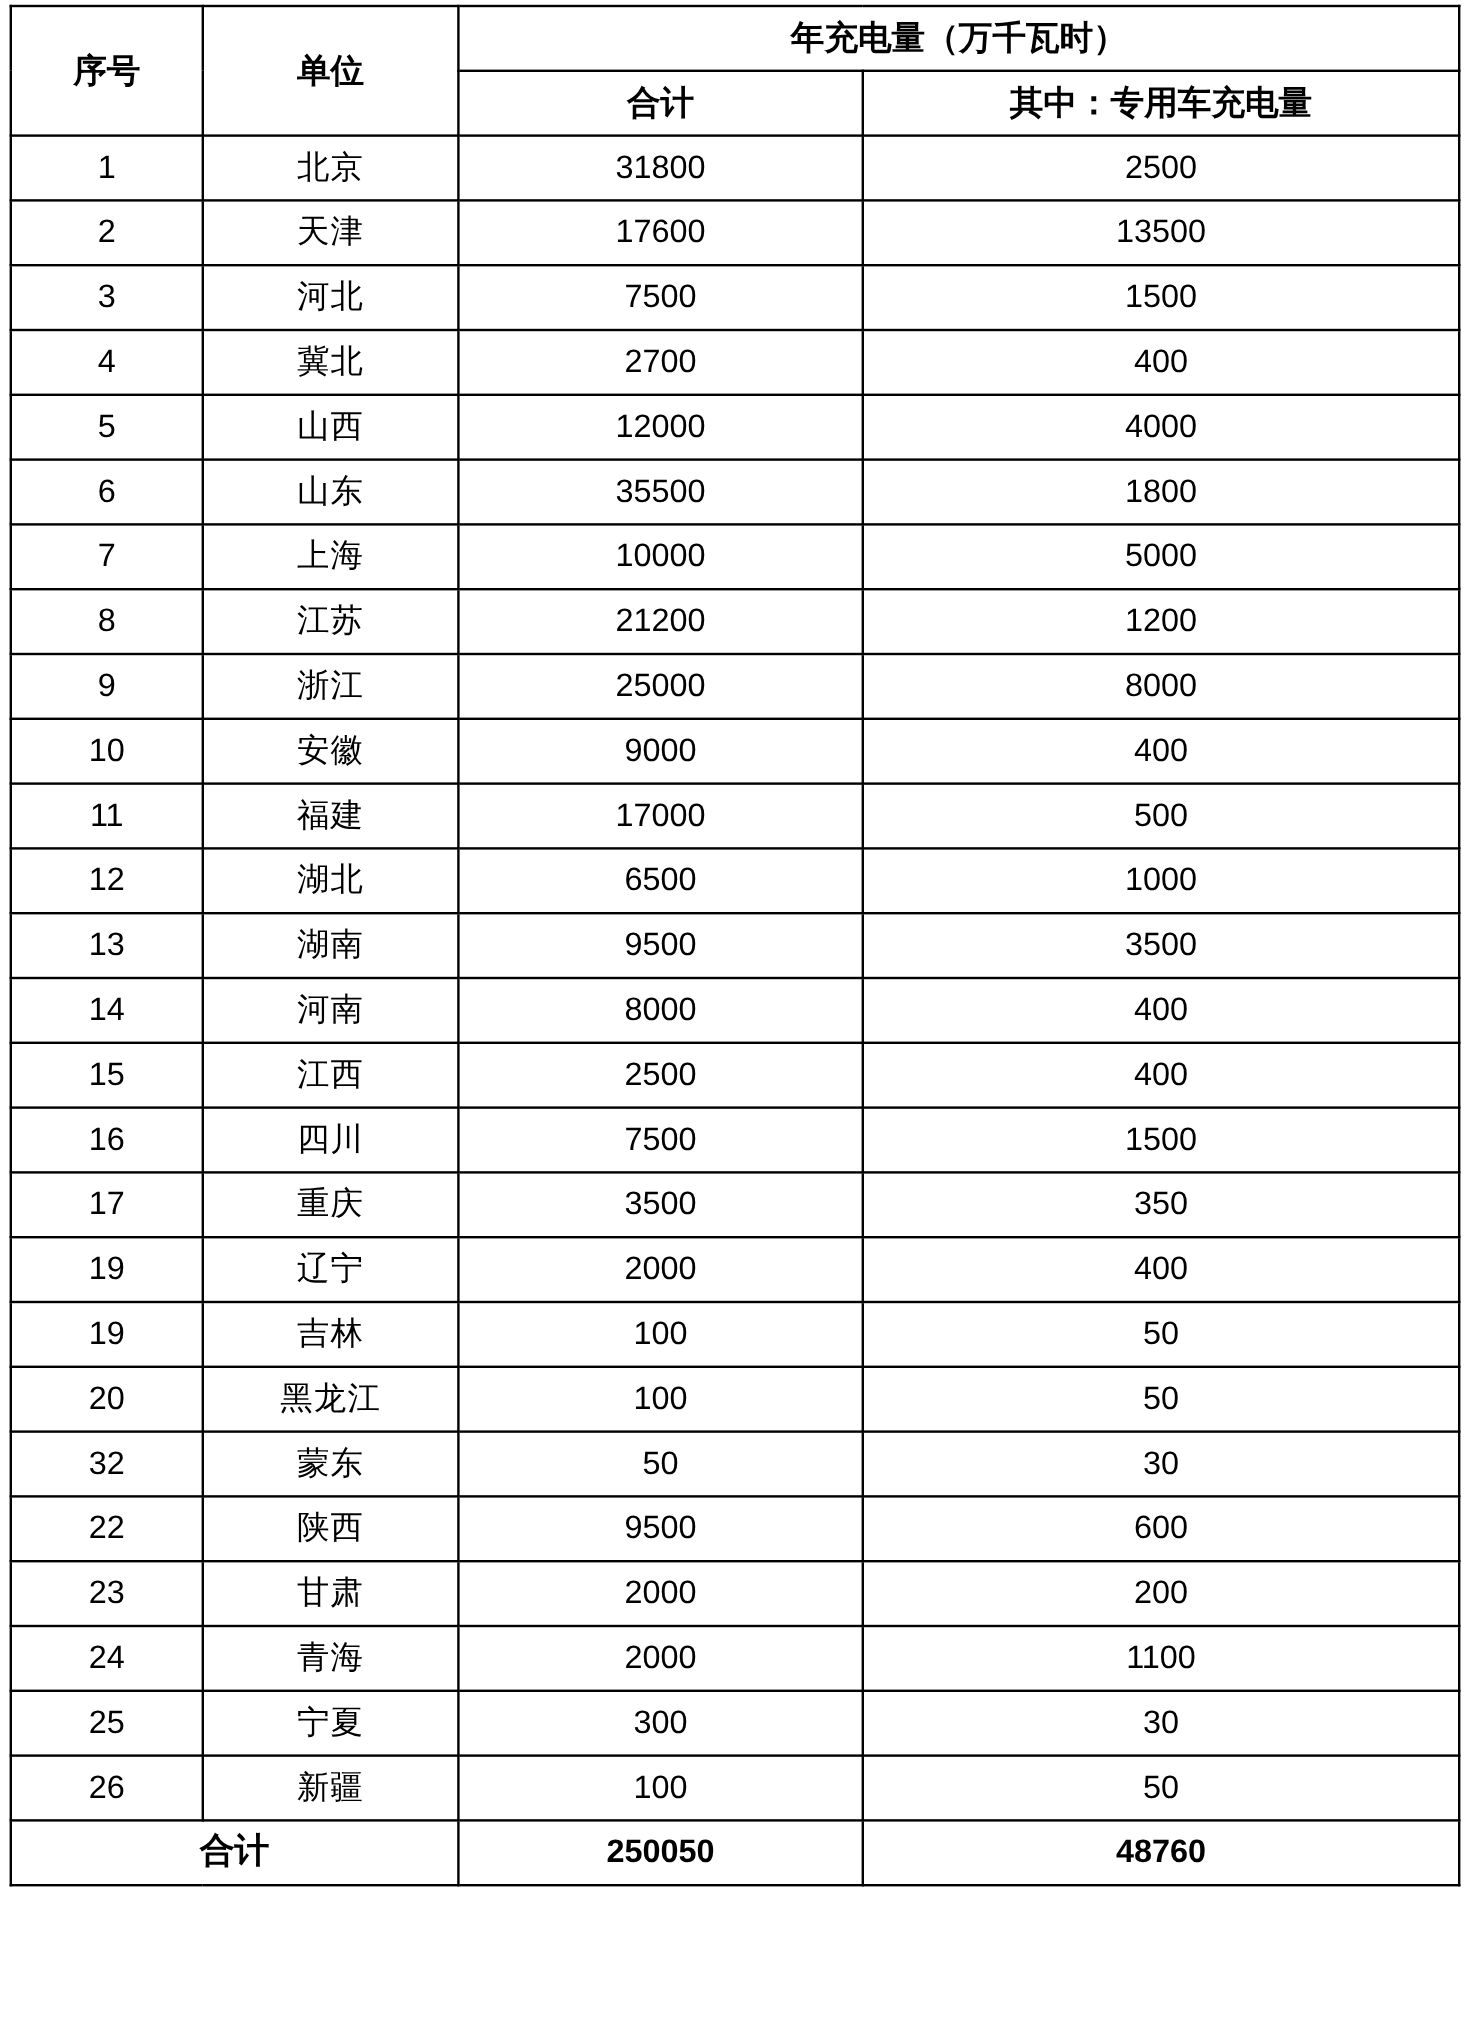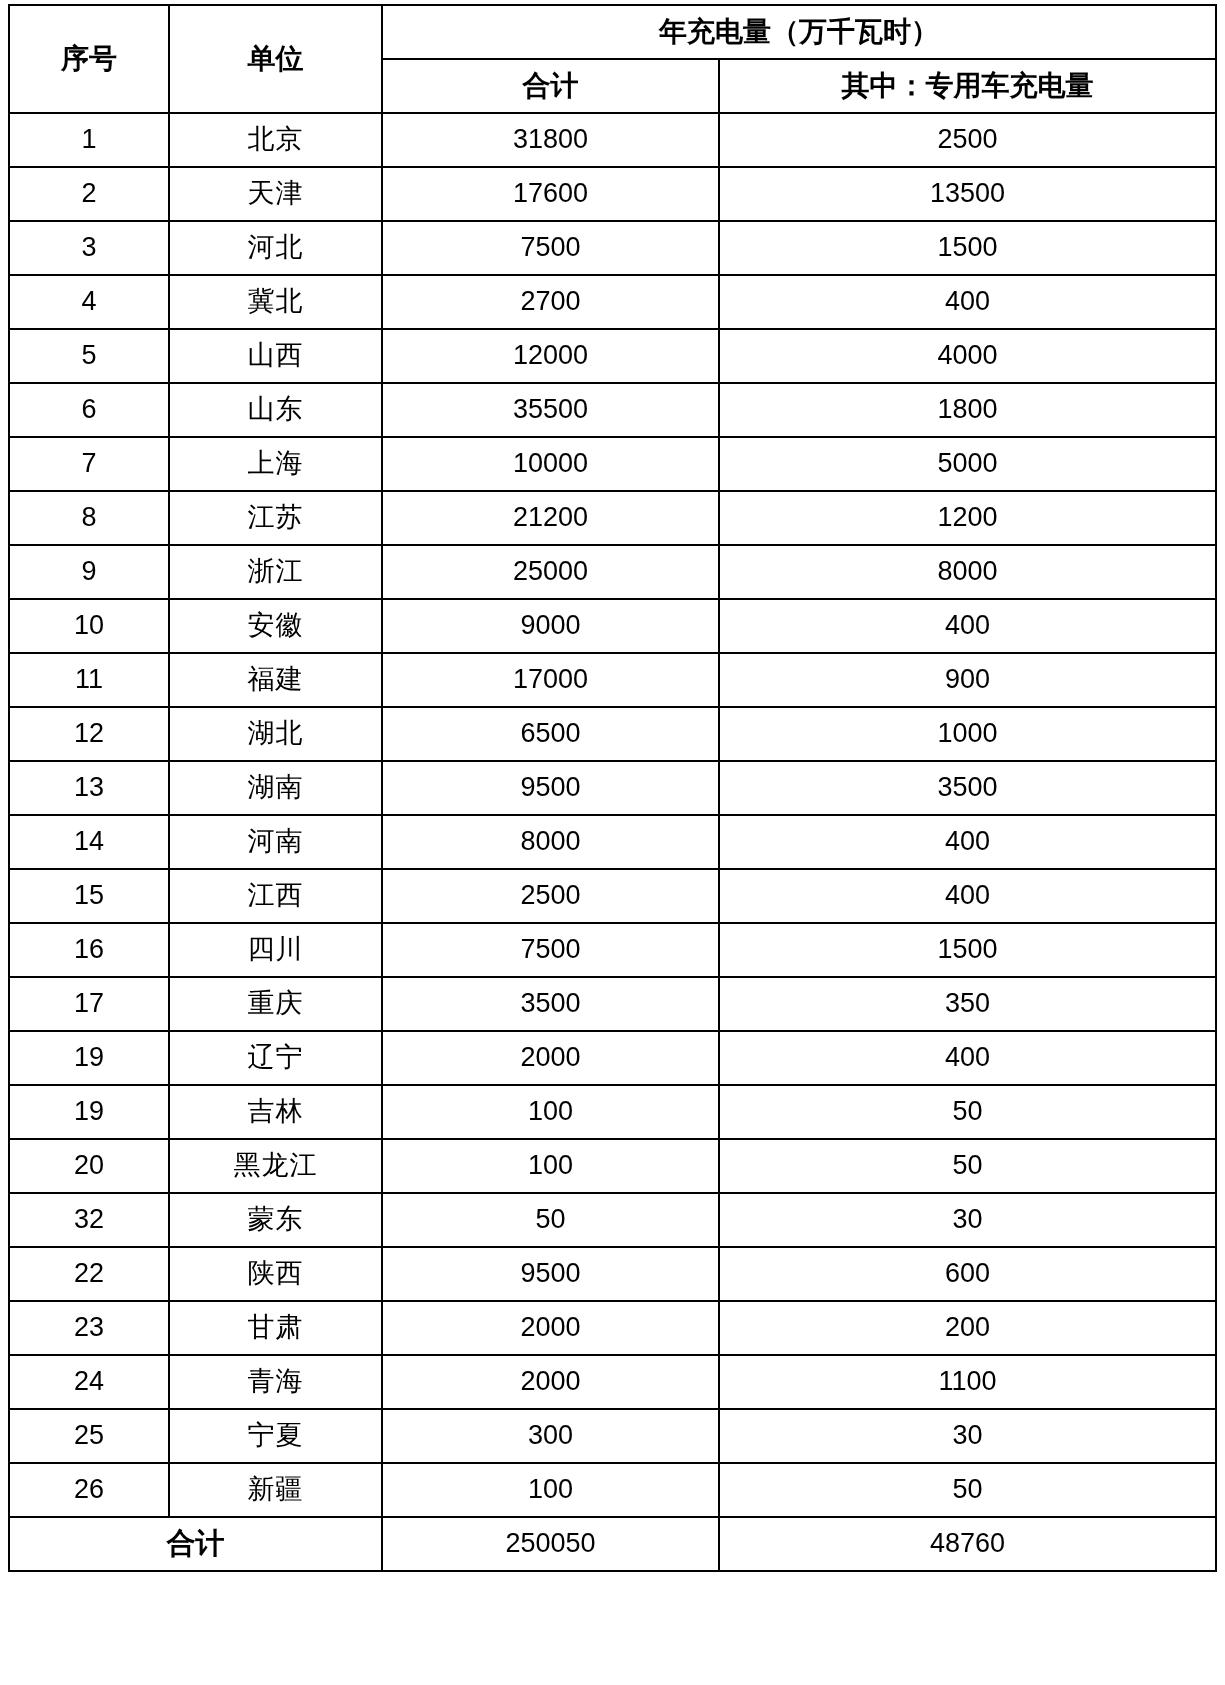--- a/index.html
+++ b/index.html
@@ -61,21 +61,21 @@
   td.idx-cell,
   td.unit-cell,
   td.num-cell {
     font-size: 28px;
   }
   td.unit-cell {
     letter-spacing: 1px;
     font-family: Liberation Serif, serif;
   }
   tr.total-row td {
-    font-weight: normal;
+    font-weight: bold;
   }
   tr.total-row td.total-label {
     font-weight: bold;
     font-size: 29px;
   }
 </style>
 </head>
 <body>
 
 <div class="sheet">
@@ -155,21 +155,21 @@
         <tr>
           <td class="idx-cell">10</td>
           <td class="unit-cell">安徽</td>
           <td class="num-cell">9000</td>
           <td class="num-cell">400</td>
         </tr>
         <tr>
           <td class="idx-cell">11</td>
           <td class="unit-cell">福建</td>
           <td class="num-cell">17000</td>
-          <td class="num-cell">900</td>
+          <td class="num-cell">500</td>
         </tr>
         <tr>
           <td class="idx-cell">12</td>
           <td class="unit-cell">湖北</td>
           <td class="num-cell">6500</td>
           <td class="num-cell">1000</td>
         </tr>
         <tr>
           <td class="idx-cell">13</td>
           <td class="unit-cell">湖南</td>

